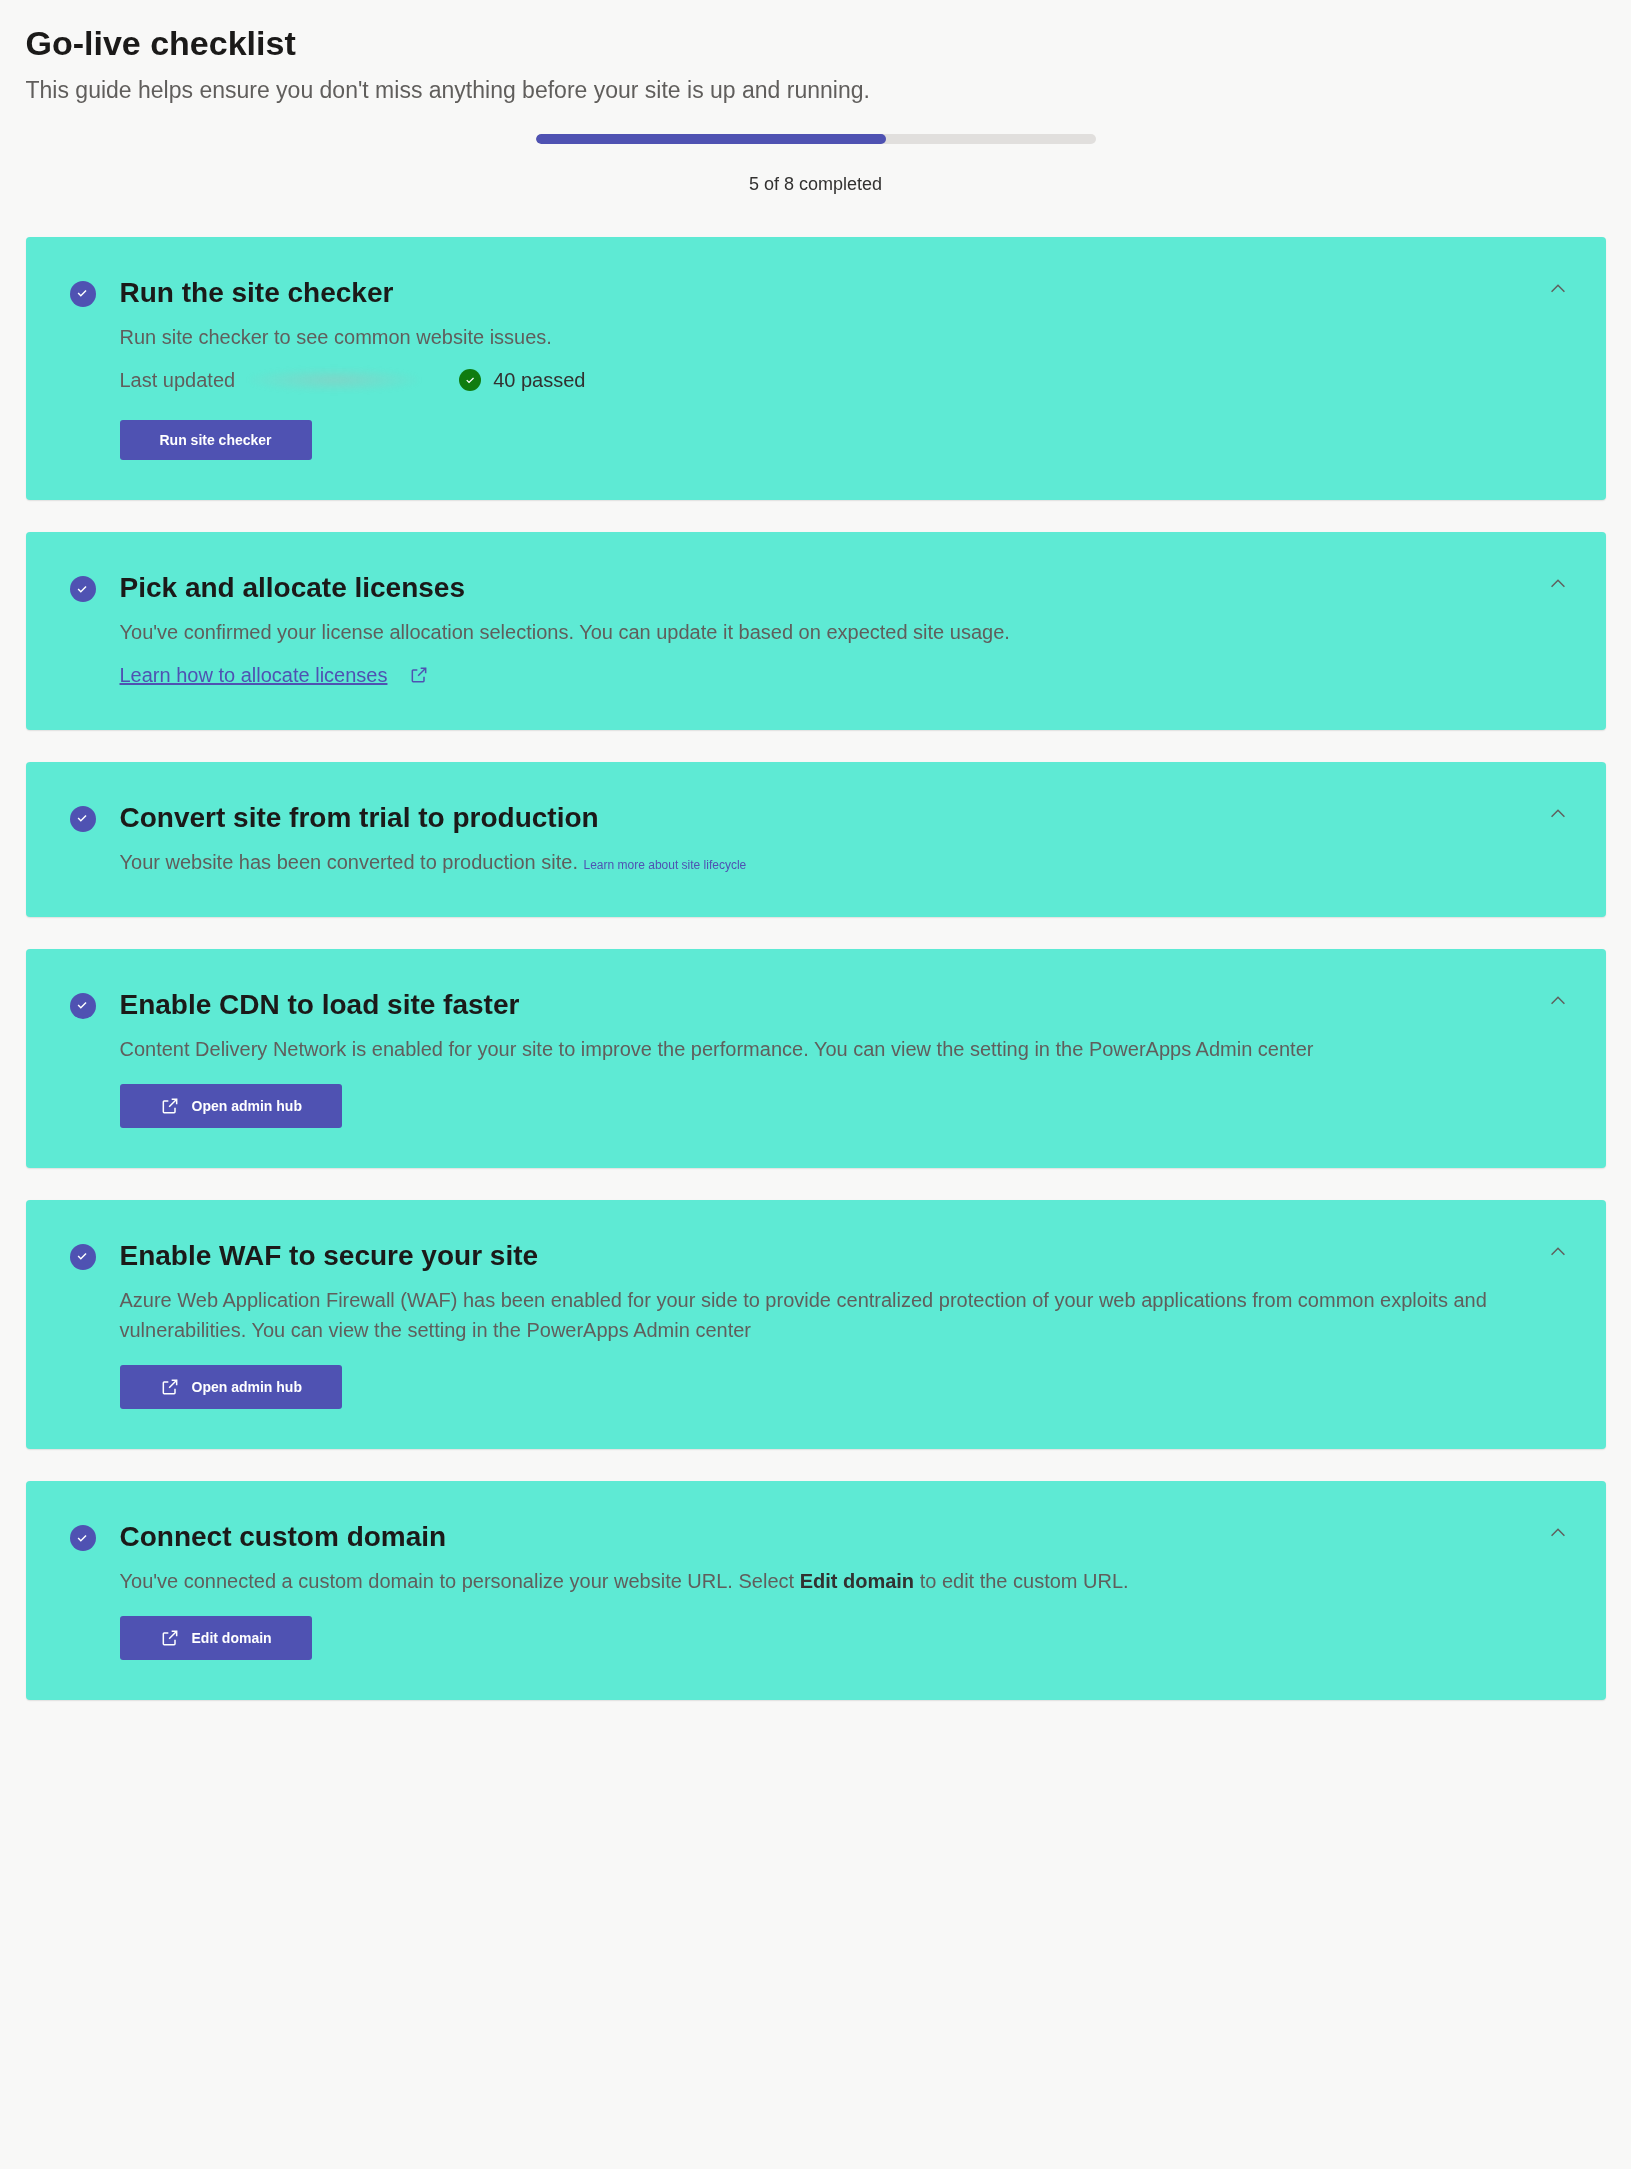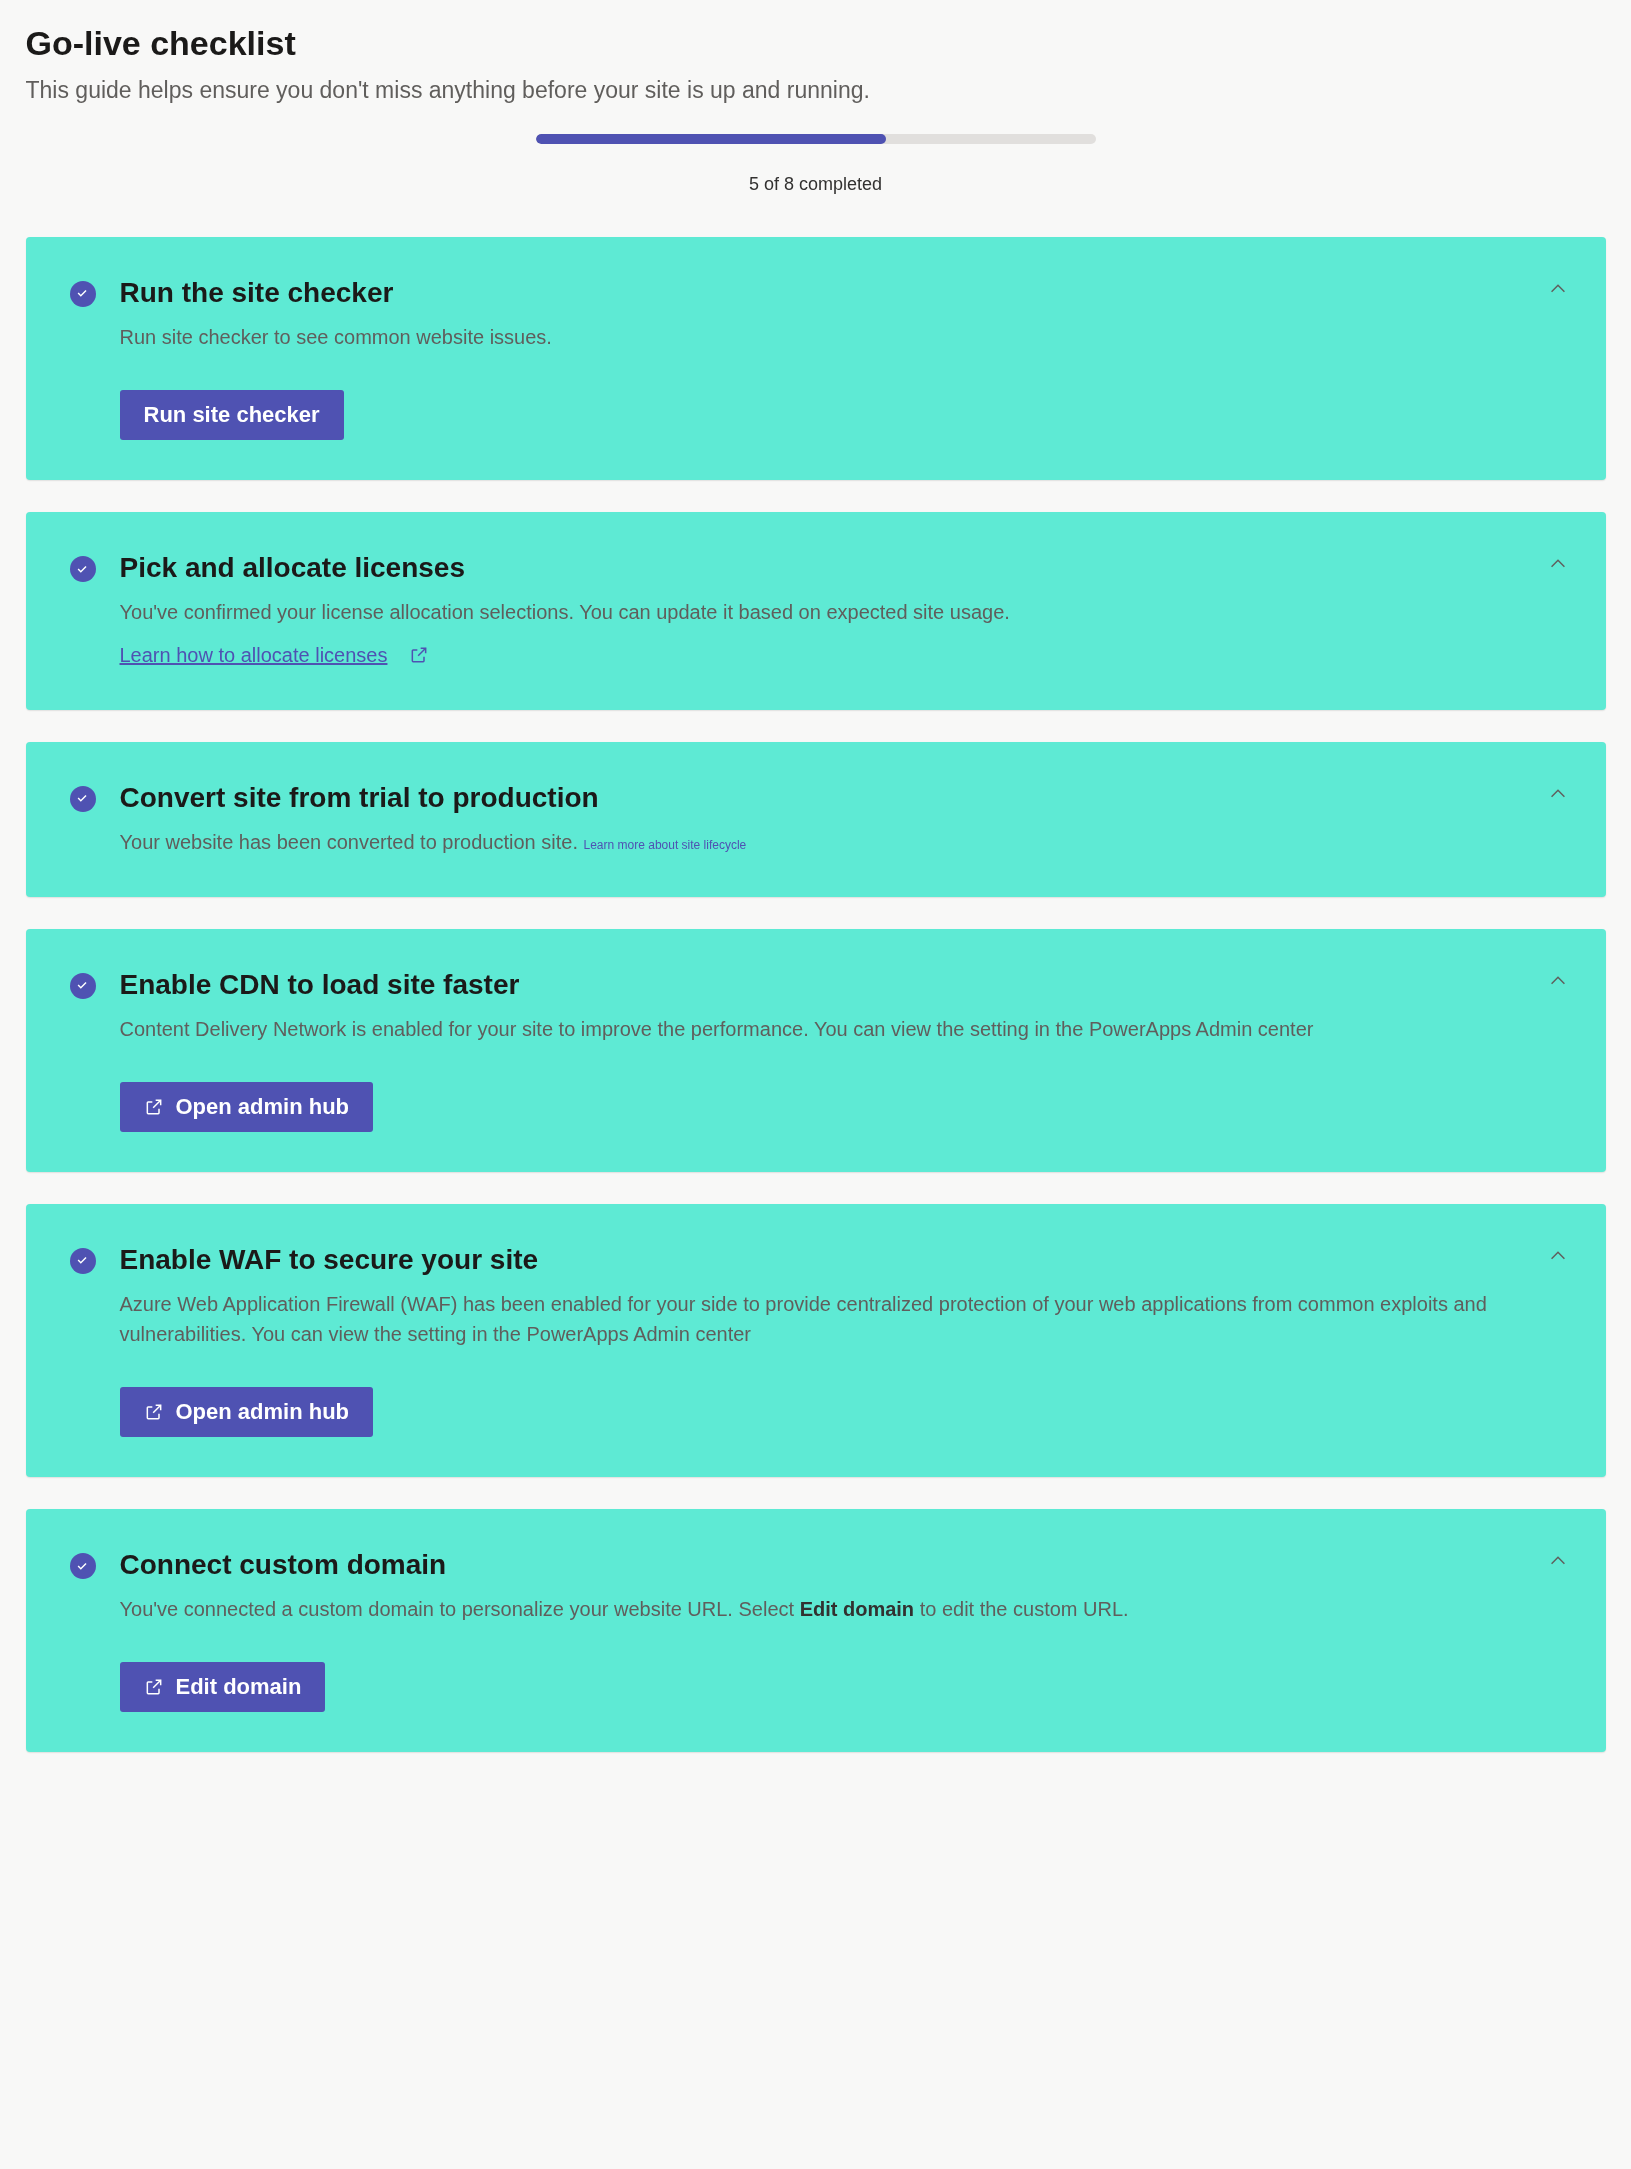--- a/index.html
+++ b/index.html
@@ -113,26 +113,26 @@
     display:flex;align-items:center;justify-content:center;
   }
   .green-check svg { width: 13px; height: 13px; fill:#fff; }
   .btn {
     display: inline-flex;
     align-items: center;
     gap: 12px;
     background: #4f52b2;
     color: #fff;
     border: none;
-    padding: 12px 24px;
-    font-size: 22px;
+    padding: 12px 40px;
+    font-size: 14px;
     font-weight: 600;
     border-radius: 3px;
     cursor: pointer;
-    margin-top: 24px;
+    margin-top: 6px;
   }
   .btn svg { width: 20px; height: 20px; stroke:#fff; stroke-width:1.8; fill:none; }
   a.inline-link {
     color: #4f52b2;
     font-size: 12px;
   }
   .link-with-icon {
     display: inline-flex; align-items:center; gap:22px;
     color:#4f52b2; text-decoration: underline; font-size:20px;
     cursor:pointer;
@@ -156,20 +156,34 @@
 
   <div class="card">
     <div class="check-badge">
       <svg viewBox="0 0 16 16">
           <path d="M6.2 11.5 2.8 8.1l1.1-1.1 2.3 2.3 5-5 1.1 1.1z"></path>
         </svg>
     </div>
     <div class="card-body">
       <h2 class="card-title">Run the site checker</h2>
       <p class="card-desc">Run site checker to see common website issues.</p>
+      <div class="status-row">
+        <div class="updated-group">
+          <span>Last updated</span>
+          <span class="blur-stamp"></span>
+        </div>
+        <div class="passed-group">
+          <span class="green-check">
+            <svg viewBox="0 0 16 16">
+                <path d="M6.2 11.5 2.8 8.1l1.1-1.1 2.3 2.3 5-5 1.1 1.1z"></path>
+              </svg>
+          </span>
+          <span>40 passed</span>
+        </div>
+      </div>
       <button class="btn">
         <span>Run site checker</span>
       </button>
     </div>
     <div class="chevron">
       <svg viewBox="0 0 24 24">
           <polyline points="5 15 12 8 19 15"></polyline>
         </svg>
     </div>
   </div>

